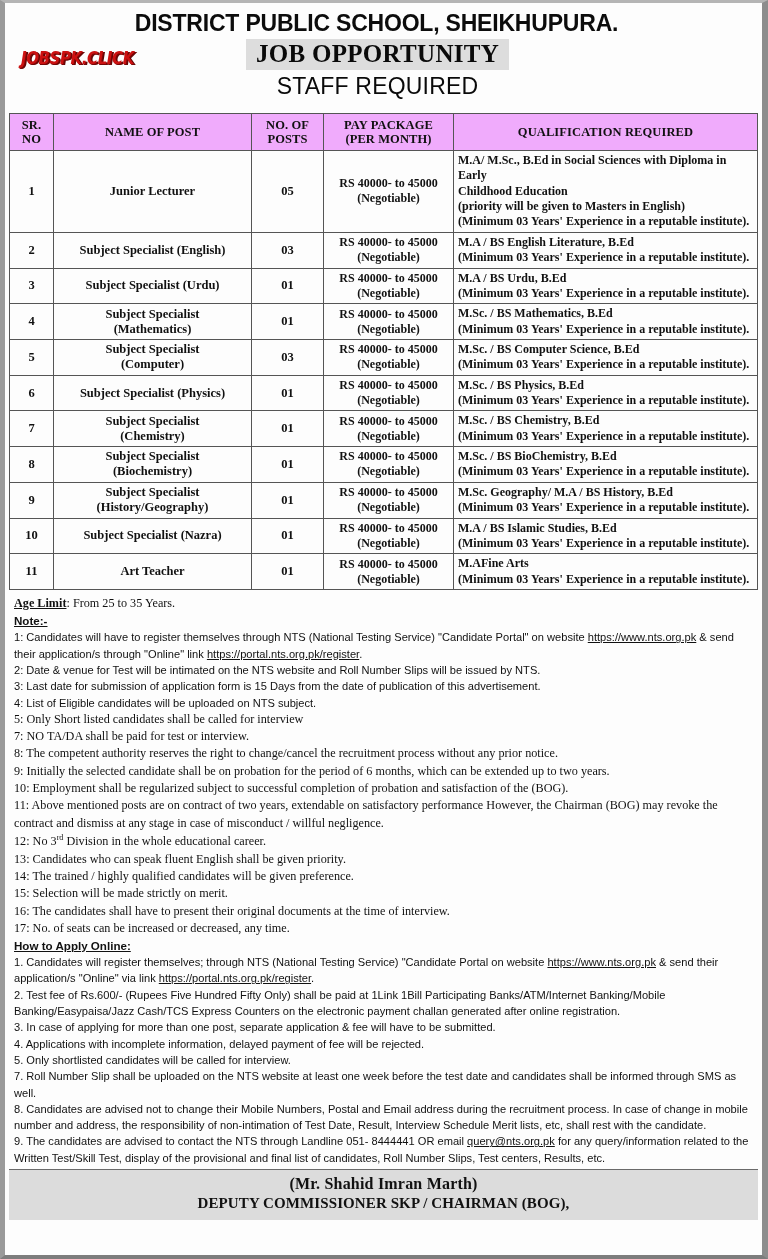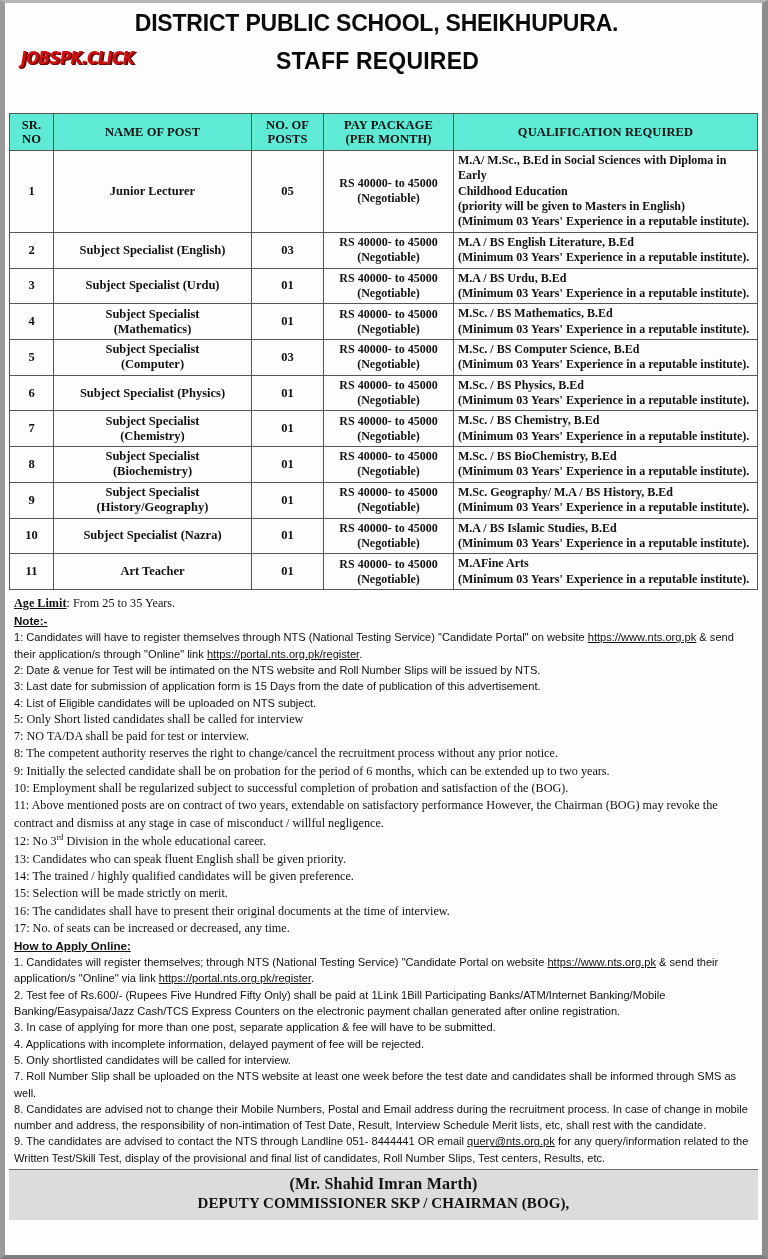--- a/index.html
+++ b/index.html
@@ -69,44 +69,44 @@
     font-family: "Liberation Serif", serif;
     font-weight: bold;
     font-size: 25px;
     letter-spacing: 0.3px;
     padding: 1px 10px 2px 10px;
     color: #0a0a0a;
   }
   .staff-req {
     text-align: center;
     font-family: "Liberation Sans", sans-serif;
-    font-weight: bold;
+    font-weight: normal;
     font-size: 23px;
     letter-spacing: 0.2px;
-    margin-top: 13px;
+    margin-top: 3px;
     padding-right: 12px;
     color: #0a0a0a;
   }
 
   
   table.jobs {
     width: 100%;
     border-collapse: collapse;
     table-layout: fixed;
     font-family: "Liberation Serif", serif;
     margin-top: 2px;
   }
   table.jobs th, table.jobs td {
     border: 1px solid #555;
     vertical-align: middle;
     padding: 2px 4px;
     box-sizing: border-box;
   }
   table.jobs thead th {
-    background: #5eead4;
+    background: #f0abfc;
     font-weight: bold;
     font-size: 12.5px;
     text-align: center;
     line-height: 1.12;
     padding: 4px 2px;
     letter-spacing: 0.1px;
   }
   col.c-sr    { width: 44px; }
   col.c-post  { width: 198px; }
   col.c-posts { width: 72px; }
@@ -196,20 +196,23 @@
 </style>
 </head>
 <body>
 
 <div class="page">
  <div class="inner">
 
   <div class="header">
     <div class="brand-logo">JOBSPK.CLICK</div>
     <div class="school-title">DISTRICT PUBLIC SCHOOL, SHEIKHUPURA.</div>
+    <div class="job-opp-wrap">
+      <span class="job-opp">JOB OPPORTUNITY</span>
+    </div>
     <div class="staff-req">STAFF REQUIRED</div>
   </div>
 
   <table class="jobs">
     <colgroup>
       <col class="c-sr">
           <col class="c-post">
           <col class="c-posts">
           <col class="c-pay">
           <col class="c-qual">

